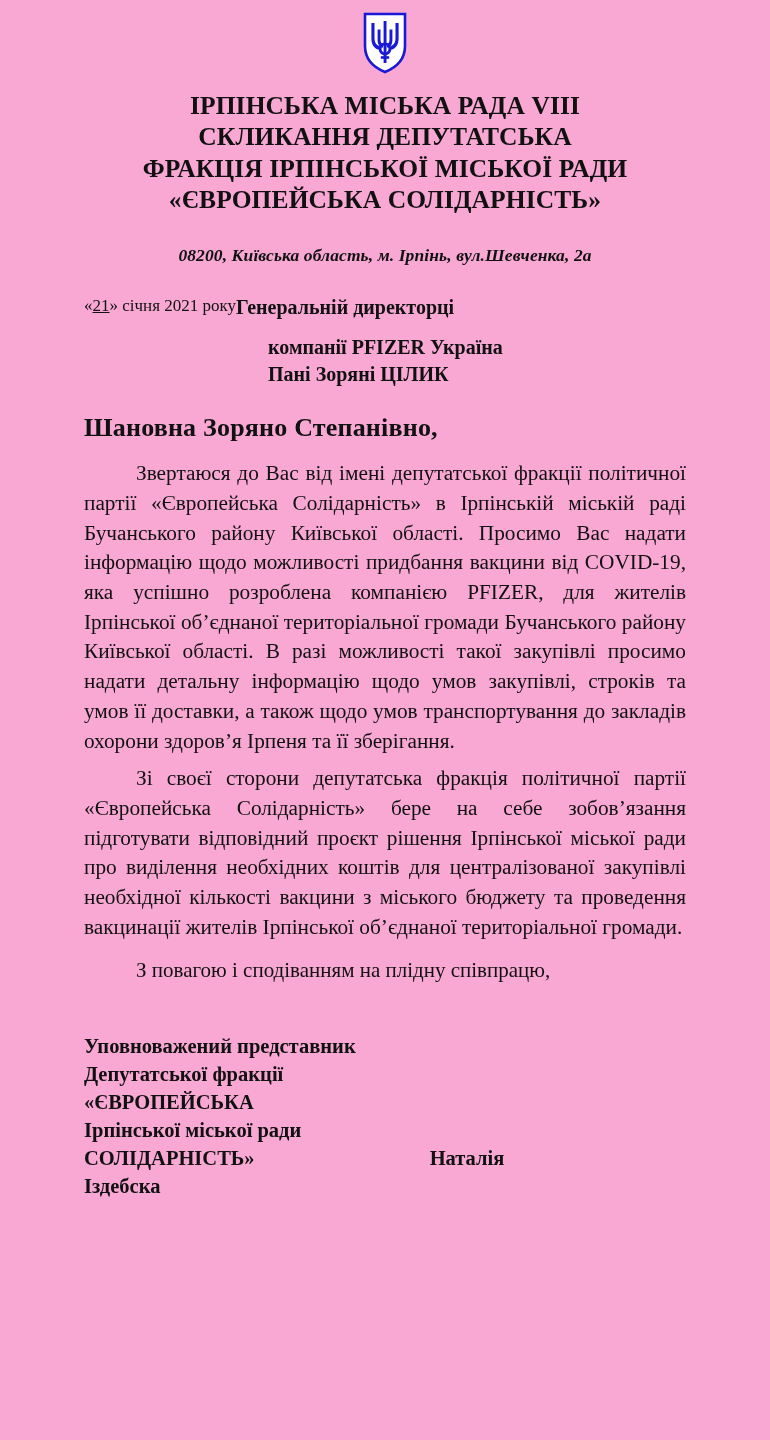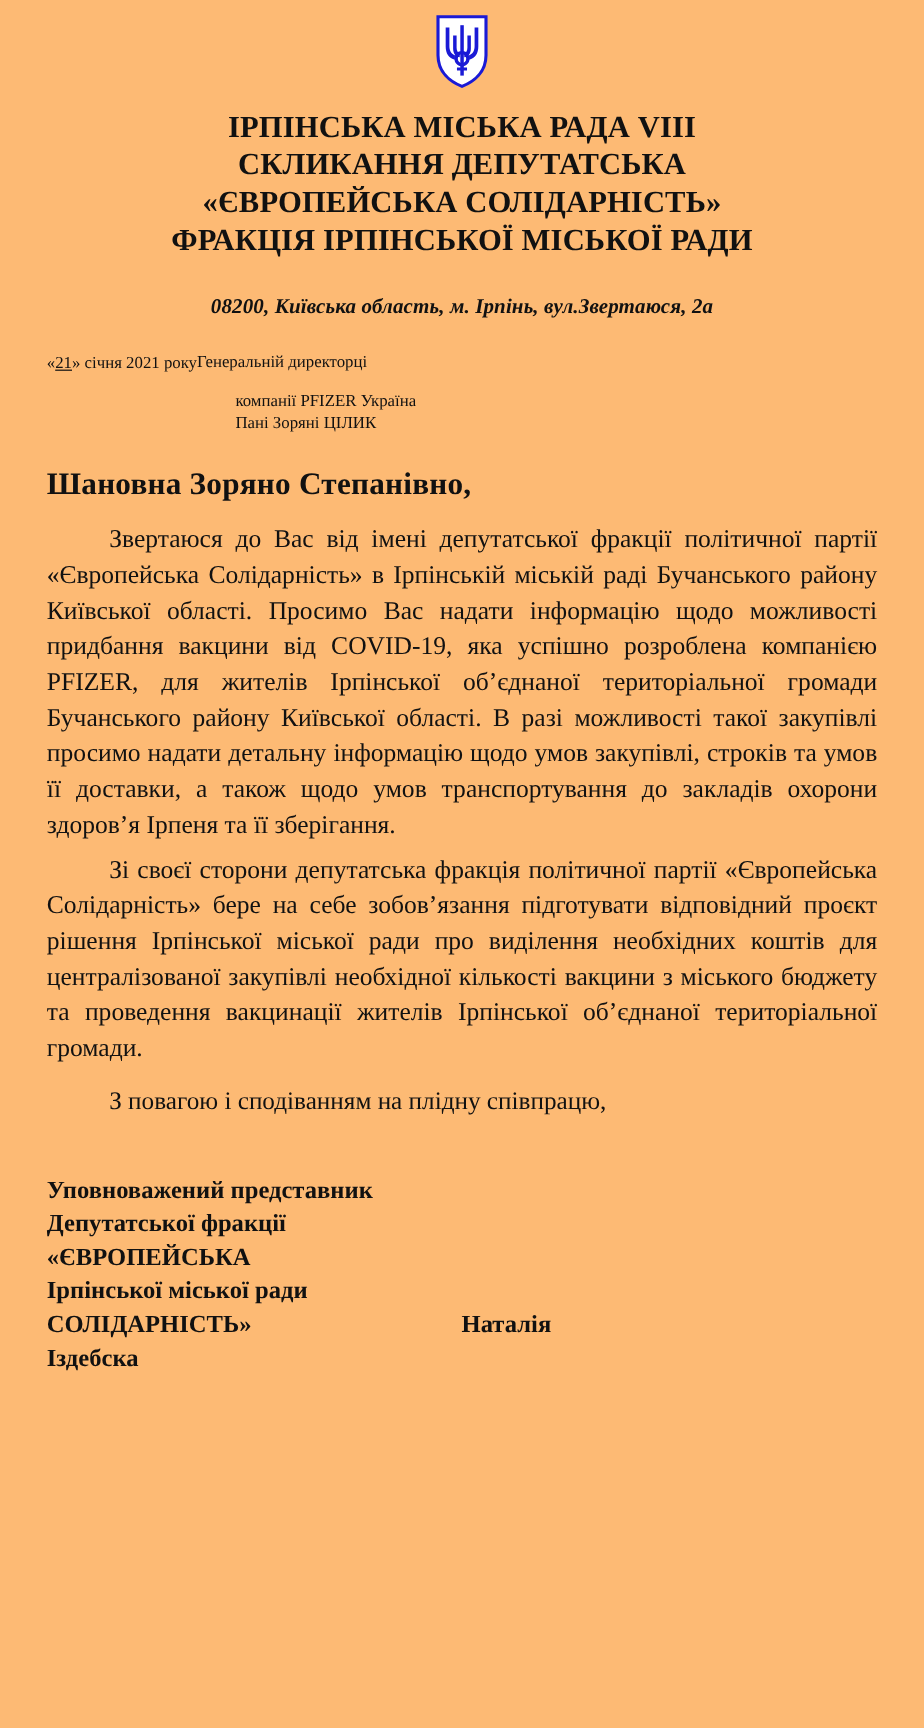--- a/index.html
+++ b/index.html
@@ -13,23 +13,23 @@
     height: 1440px;
     overflow: hidden;
     font-family: "Liberation Serif", "DejaVu Serif", serif;
     color: #111111;
     position: relative;
   }
   .page {
     width: 770px;
     height: 1440px;
     box-sizing: border-box;
-    padding: 0 39px;
+    padding: 0 84px;
     position: relative;
-    background: #fdba74;
+    background: #f9a8d4;
   }
 
   
   .emblem-wrap {
     padding-top: 12px;
     display: flex;
     justify-content: center;
     align-items: flex-start;
   }
   .emblem {
@@ -64,31 +64,31 @@
   }
 
   
   .meta-row {
     margin-top: 28px;
     display: flex;
     align-items: flex-start;
     justify-content: flex-start;
   }
   .date-line {
-    font-size: 14px;
+    font-size: 17px;
     line-height: 1.3;
     white-space: nowrap;
     padding-top: 1px;
   }
   .date-line .num {
     text-decoration: underline;
   }
   .addressee {
-    font-weight: normal;
-    font-size: 14px;
+    font-weight: bold;
+    font-size: 20px;
     line-height: 1.33;
     white-space: nowrap;
   }
   .addressee .al {
     display: block;
   }
   .addressee .al.ind1 { margin-left: 0; }
   .addressee .al.ind2 { margin-left: 32px; margin-top: 13px; }
   .addressee .al.ind3 { margin-left: 32px; }
 
@@ -157,25 +157,25 @@
         <path d="M29.4 17.5 h-2.9 v10.3 c0 2.6 -1.1 4.0 -2.6 4.6 v3.4 c3.6 -0.8 5.5 -3.4 5.5 -7.4 Z"></path>
         <path d="M22 30.5 c-3.6 0 -6.3 2.8 -6.3 6.4 c0 3.5 2.7 6.3 6.3 6.3 c3.6 0 6.3 -2.8 6.3 -6.3 c0 -3.6 -2.7 -6.4 -6.3 -6.4 Z m0 2.7 c2.0 0 3.5 1.6 3.5 3.7 c0 2.0 -1.5 3.6 -3.5 3.6 c-2.0 0 -3.5 -1.6 -3.5 -3.6 c0 -2.1 1.5 -3.7 3.5 -3.7 Z"></path>
         <path d="M17.8 44.2 h8.4 v2.6 h-8.4 Z"></path>
       </g>
     </svg>
   </div>
 
   <div class="org-title">
     <span class="tl">ІРПІНСЬКА МІСЬКА РАДА VIII</span>
     <span class="tl">СКЛИКАННЯ ДЕПУТАТСЬКА</span>
+    <span class="tl">ФРАКЦІЯ ІРПІНСЬКОЇ МІСЬКОЇ РАДИ</span>
     <span class="tl">«ЄВРОПЕЙСЬКА СОЛІДАРНІСТЬ»</span>
-    <span class="tl">ФРАКЦІЯ ІРПІНСЬКОЇ МІСЬКОЇ РАДИ</span>
-  </div>
-
-  <div class="address">08200, Київська область, м. Ірпінь, вул.Звертаюся, 2а</div>
+  </div>
+
+  <div class="address">08200, Київська область, м. Ірпінь, вул.Шевченка, 2а</div>
 
   <div class="meta-row">
     <div class="date-line"><span>«</span><span class="num">21</span><span>» січня 2021 року</span></div>
     <div class="addressee">
       <span class="al ind1">Генеральній директорці</span>
       <span class="al ind2">компанії PFIZER Україна</span>
       <span class="al ind3">Пані Зоряні ЦІЛИК</span>
     </div>
   </div>
 

